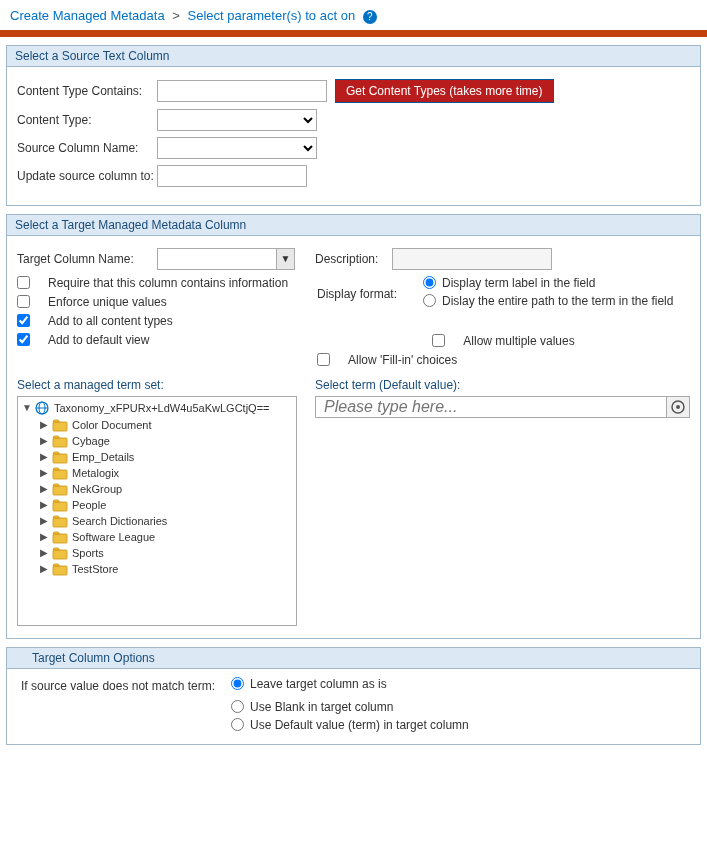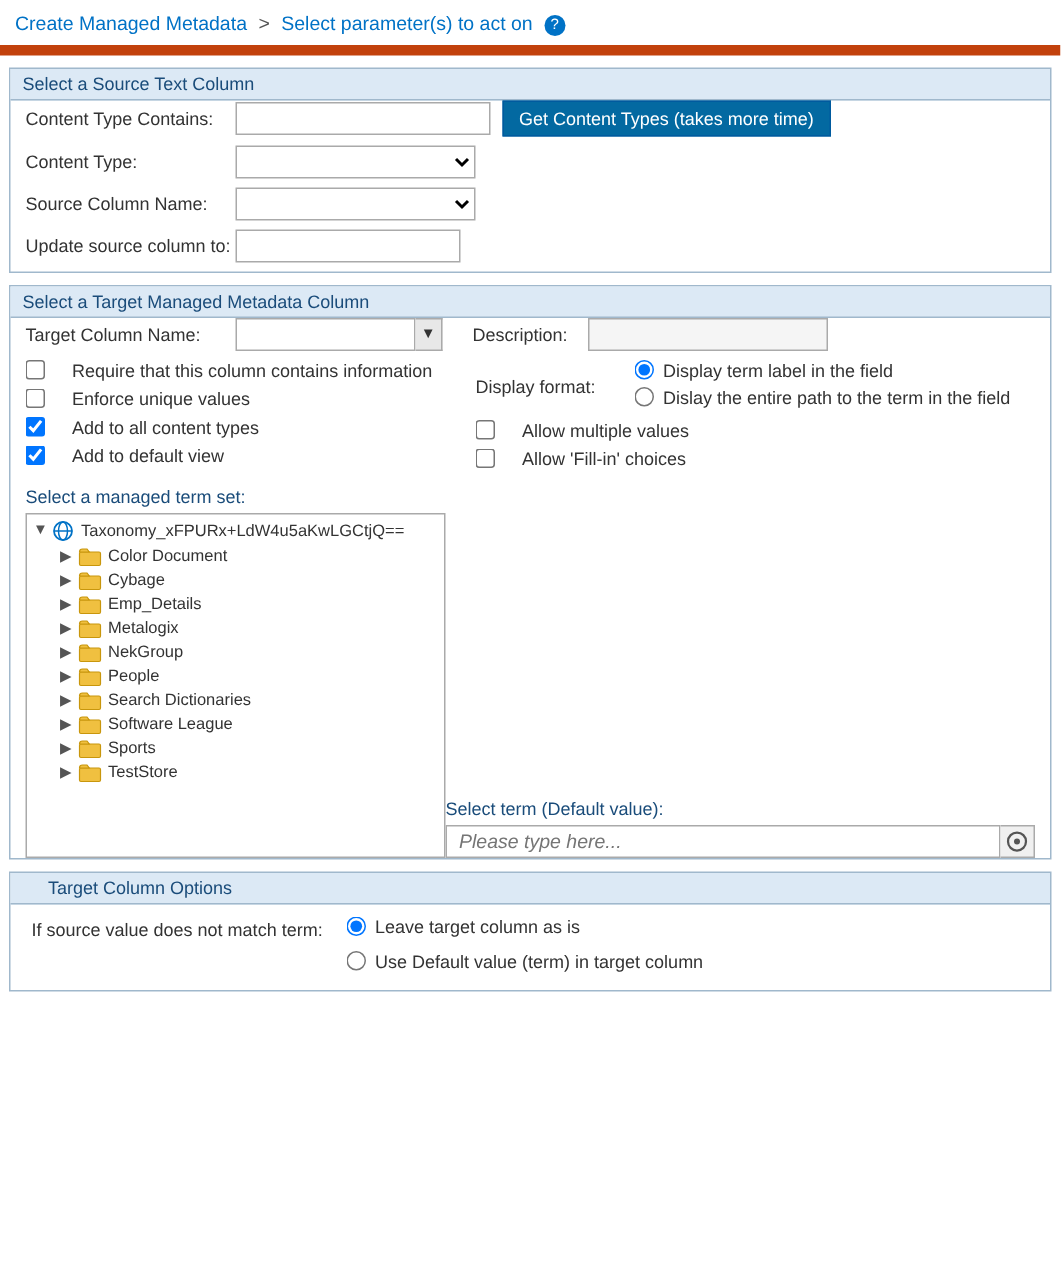--- a/index.html
+++ b/index.html
@@ -42,21 +42,21 @@
       margin: 8px 6px;
     }
     .section-title {
       background: #dce9f5;
       padding: 3px 8px;
       font-size: 12px;
       color: #1a4c7a;
       border-bottom: 1px solid #a0b8cc;
     }
     .section-body {
-      padding: 0 10px;
+      padding: 12px 10px;
     }
     .form-row {
       display: flex;
       align-items: center;
       margin-bottom: 6px;
     }
     .form-label {
       min-width: 140px;
       font-size: 12px;
       color: #333;
@@ -76,21 +76,21 @@
     }
     .form-select {
       border: 1px solid #aaa;
       padding: 1px 2px;
       font-size: 12px;
       height: 22px;
       background: #fff;
       width: 160px;
     }
     .btn-blue {
-      background: #0369a1;
+      background: #b91c1c;
       color: #fff;
       border: 1px solid #005a9e;
       padding: 3px 10px;
       font-size: 12px;
       cursor: pointer;
       height: 24px;
       margin-left: 8px;
     }
     .two-col {
       display: flex;
@@ -169,23 +169,22 @@
     .description-input {
       border: 1px solid #aaa;
       height: 22px;
       font-size: 12px;
       width: 160px;
       padding: 2px 4px;
       background: #f5f5f5;
     }
     .term-set-section {
       display: flex;
-      gap: 0;
+      gap: 18px;
       margin-top: 6px;
-      align-items: flex-end;
     }
     .term-set-left {
       flex: 0 0 280px;
     }
     .term-set-right {
       flex: 1;
     }
     .term-set-label {
       font-size: 12px;
       color: #1a4c7a;
@@ -236,21 +235,21 @@
       color: #1a4c7a;
       margin-bottom: 4px;
     }
     .select-term-input-wrap {
       display: flex;
       align-items: center;
     }
     .select-term-input {
       border: 1px solid #aaa;
       height: 22px;
-      font-size: 13px;
+      font-size: 16px;
       width: 100%;
       padding: 2px 8px;
       color: #999;
       font-style: italic;
       background: #fff;
     }
     .select-term-btn {
       border: 1px solid #aaa;
       border-left: none;
       height: 22px;
@@ -384,21 +383,21 @@
             <div class="radio-option">
               <input type="radio" name="display-format" id="rf-label" checked="" style="">
               <label for="rf-label">Display term label in the field</label>
             </div>
             <div class="radio-option">
               <input type="radio" name="display-format" id="rf-path" style="">
               <label for="rf-path">Dislay the entire path to the term in the field</label>
             </div>
           </div>
         </div>
-        <div class="checkbox-row" style="margin-top:4px;">
+        <div class="checkbox-row" style="margin-top:22px;justify-content:center;">
           <input type="checkbox" id="cb-multiple" style="">
           <label for="cb-multiple">Allow multiple values</label>
         </div>
         <div class="checkbox-row">
           <input type="checkbox" id="cb-fillin" style="">
           <label for="cb-fillin">Allow 'Fill-in' choices</label>
         </div>
       </div>
     </div>
 
@@ -524,17 +523,21 @@
     <div class="bottom-row">
       <span class="bottom-label">If source value does not match term:</span>
       <div class="radio-options">
         <div class="radio-option">
           <input type="radio" name="no-match" id="rm-leave" checked="" style="">
           <label for="rm-leave">Leave target column as is</label>
         </div>
       </div>
     </div>
     <div class="radio-option" style="margin-left:210px; margin-bottom:4px;">
+      <input type="radio" name="no-match" id="rm-blank" style="">
+      <label for="rm-blank">Use Blank in target column</label>
+    </div>
+    <div class="radio-option" style="margin-left:210px; margin-bottom:4px;">
       <input type="radio" name="no-match" id="rm-default" style="">
       <label for="rm-default">Use Default value (term) in target column</label>
     </div>
   </div>
 </div>
 
 </body></html>

